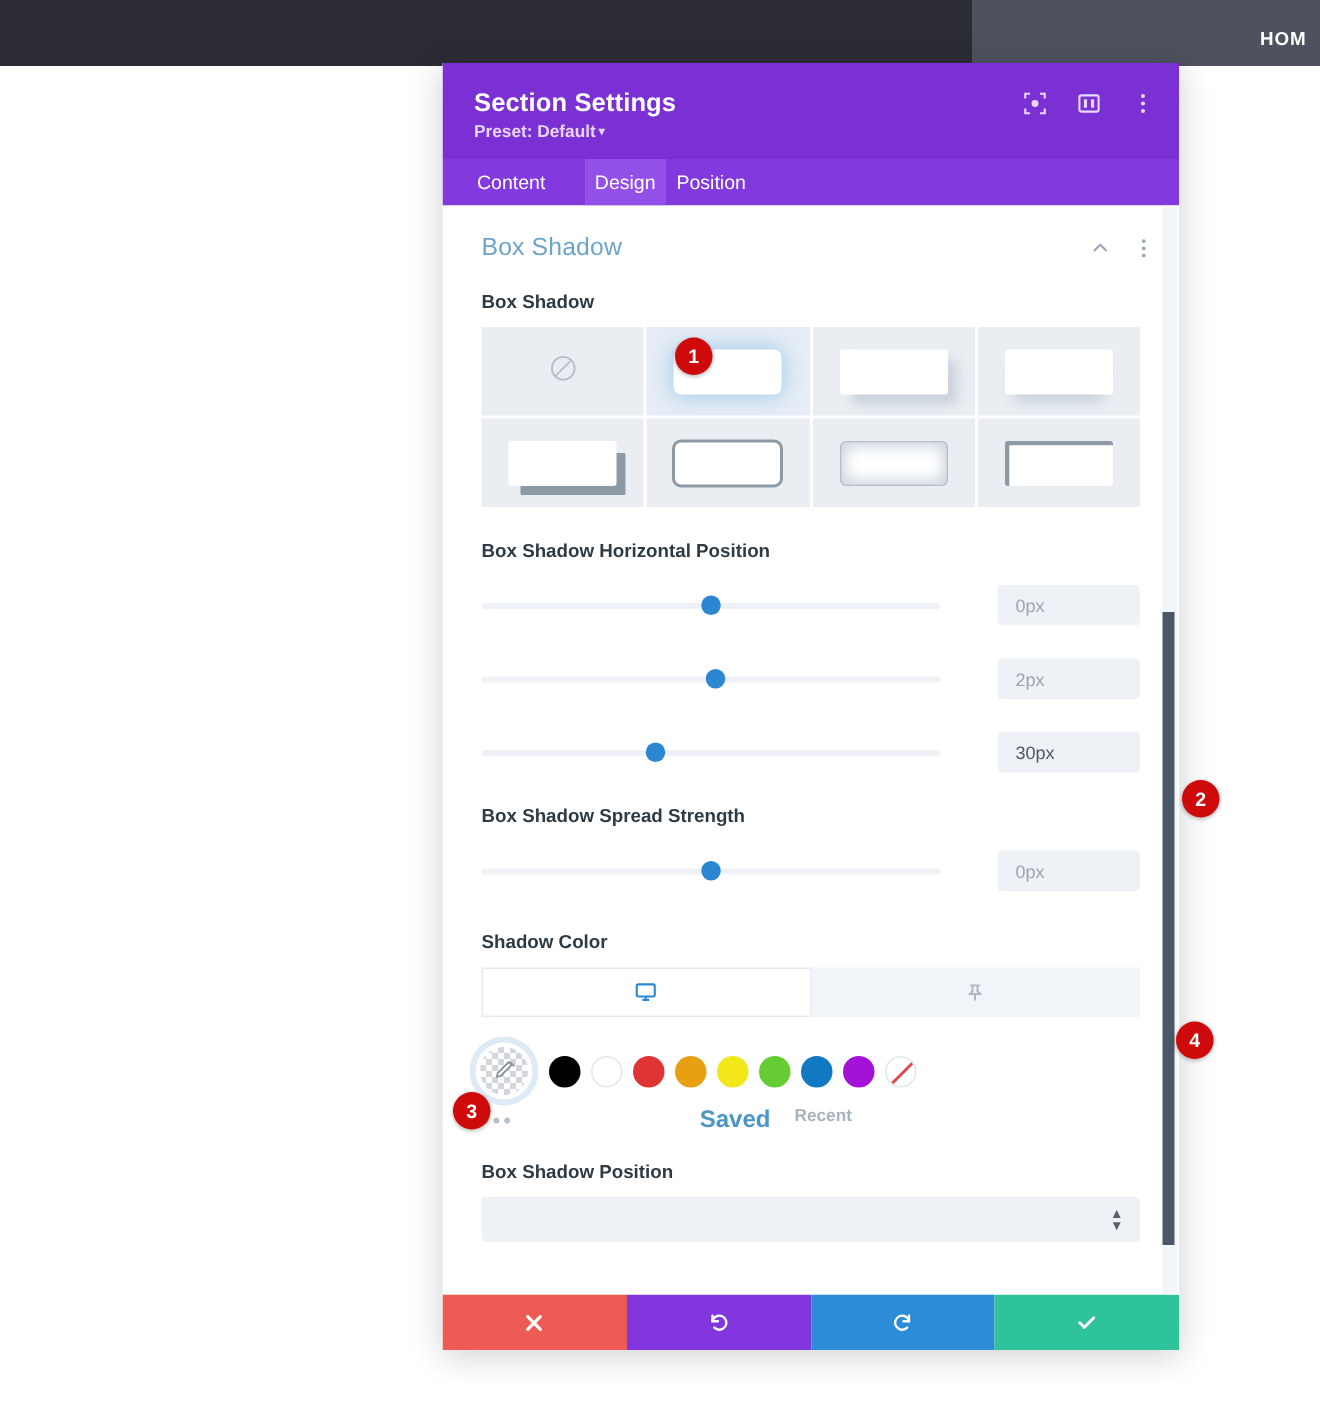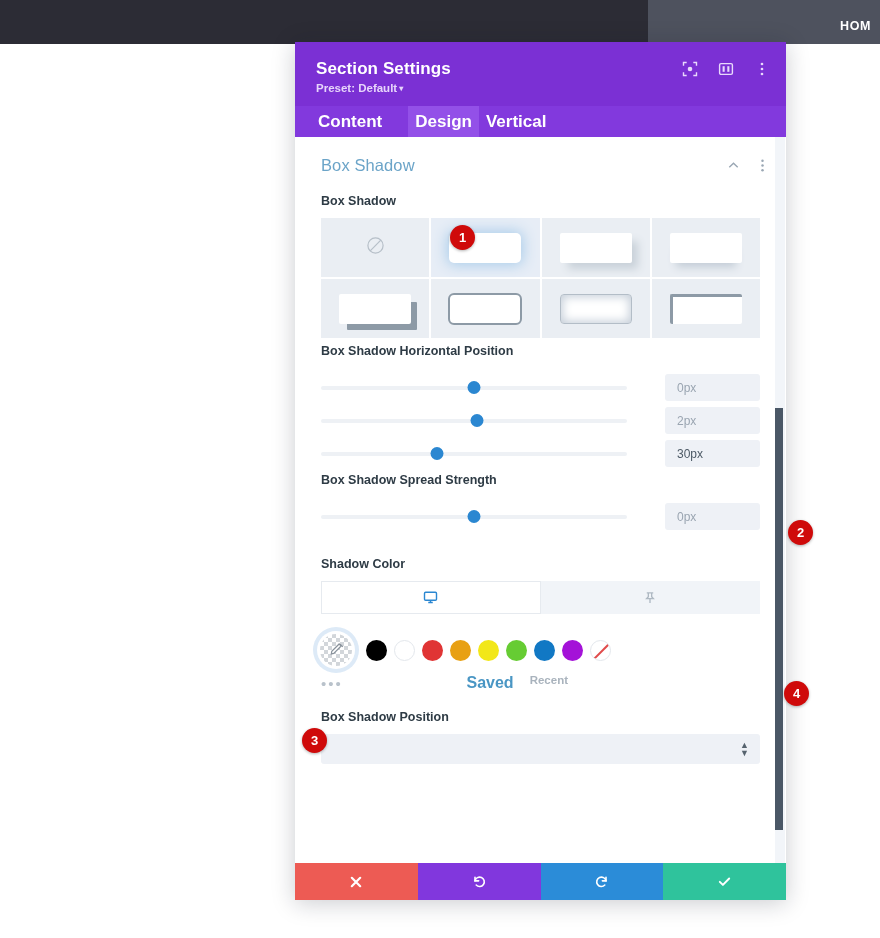--- a/index.html
+++ b/index.html
@@ -59,21 +59,21 @@
   .hicon { width: 16px; height: 16px; color: #e9d9fc; display: block; cursor: pointer; }
   .hicon svg { display: block; }
 
   
   .tabs {
     display: flex; background: #8239dd; flex: 0 0 auto;
     height: 31px;
   }
   .tab {
     padding: 0 7px; height: 31px; line-height: 31px;
-    color: #ffffff; font-size: 17px; font-weight: 700;
+    color: #ffffff; font-size: 13px; font-weight: 400;
     cursor: pointer; white-space: nowrap;
   }
   .tab.active { background: #9350e8; }
   .tab:first-child { padding-left: 23px; padding-right: 26px; }
 
   
   .modal-body {
     flex: 1 1 auto; position: relative;
     background: #ffffff;
     overflow: hidden;
@@ -118,21 +118,21 @@
   .c-none { color:#b6bfc8; }
   .c1 { border-radius: 5px; box-shadow: 0 0 14px 2px #aacdea; }
   .c2 { box-shadow: 7px 7px 8px -1px #c9d1d9; }
   .c3 { box-shadow: 0 10px 9px -6px #c3ccd6; border-radius:2px; }
   .c4 { box-shadow: 7px 7px 0 -1px #8d9aa6; }
   .c5 { border:2px solid #8d9aa6; border-radius: 6px; width:74px; height:32px;}
   .c6 { box-shadow: inset 0 0 10px 2px #c7d0da; border:1px solid #b3bdc7; border-radius:4px; }
   .c7 { border-left: 3px solid #8d9aa6; border-top: 3px solid #8d9aa6; }
 
   
-  .slider-row { padding: 0 26px; margin-top: 6px; }
+  .slider-row { padding: 0 26px; margin-top: 22px; }
   .slider-row .lbl {
     color: #2e3b45; font-size: 12.5px; font-weight: 600; margin-bottom: 16px;
   }
   .slider-line { display: flex; align-items: center; gap: 0; }
   .track-wrap { position: relative; width: 306px; height: 14px; flex: 0 0 auto; }
   .track {
     position: absolute; left: 0; top: 5px; width: 306px; height: 4px;
     background: #eef1f5; border-radius: 2px;
   }
   .knob {
@@ -282,21 +282,21 @@
               <circle cx="8" cy="8" r="1.35"></circle>
               <circle cx="8" cy="13" r="1.35"></circle>
           </svg>
         </span>
       </div>
     </div>
 
     <div class="tabs">
       <div class="tab">Content</div>
       <div class="tab active">Design</div>
-      <div class="tab">Vertical</div>
+      <div class="tab">Position</div>
     </div>
 
     <div class="modal-body">
       <div class="scroll-area">
 
         <div class="section-head">
           <div class="section-title">Box Shadow</div>
           <span class="sec-ico">
             <svg width="15" height="15" viewBox="0 0 15 15" fill="none" stroke="currentColor" stroke-width="1.4">
                 <path d="M3.3 9.3 7.5 5.2l4.2 4.1"></path>

